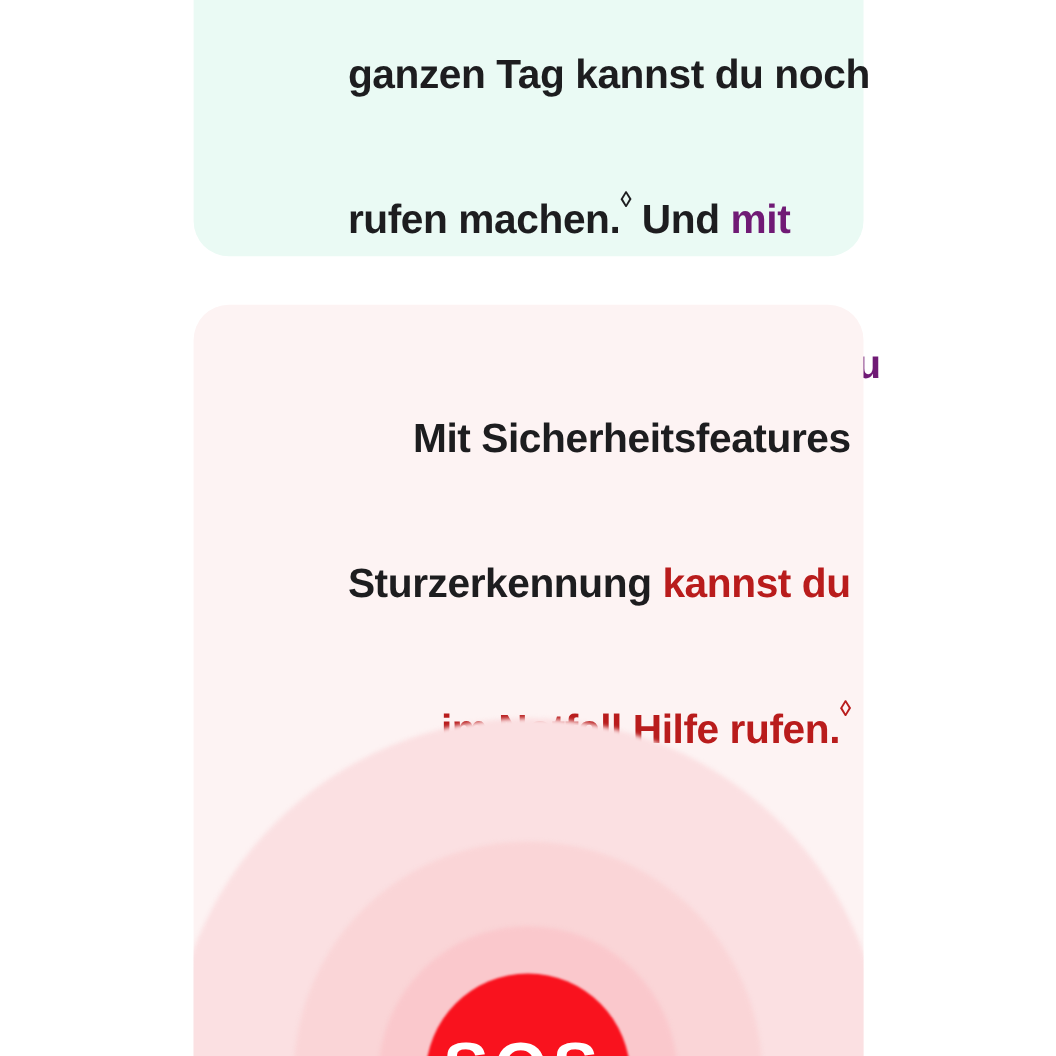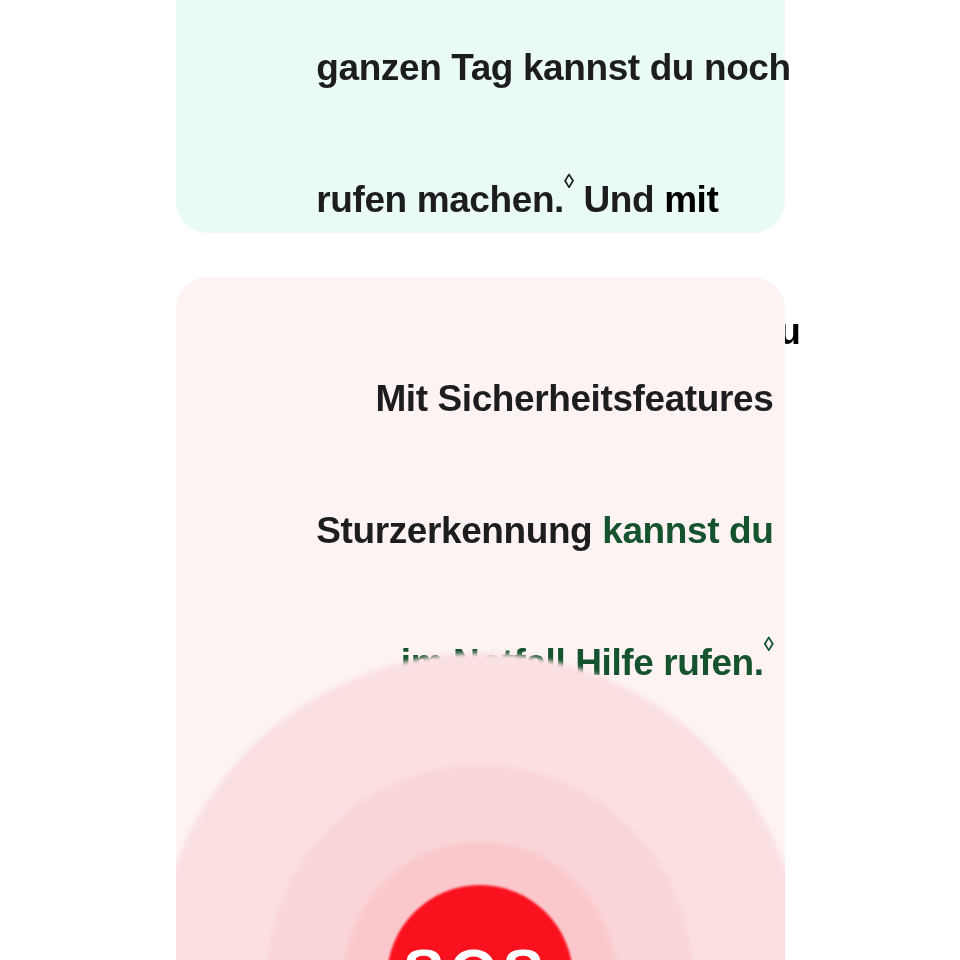--- a/index.html
+++ b/index.html
@@ -33,22 +33,22 @@
     font-size:37px;
     font-weight:700;
     line-height:44px;
     letter-spacing:-0.4px;
     color:#1d1d1f;
   }
   .card-battery .copy { top:254px; }
   .card-safety  .copy { top:56px;text-align:right; }
   .line { white-space:pre; }
   .line span, .line sup { white-space:pre; }
-  .green { color:#000000;margin-top:28px; }
-  .red   { color:#14532d; }
+  .green { color:#701a75;margin-top:28px; }
+  .red   { color:#b91c1c; }
   sup.fn {
     font-size:55%;
     line-height:0;
     position:relative;
     top:-0.52em;
     font-weight:700;
   }
   .ring {
     position:absolute;
     border-radius:50%;

